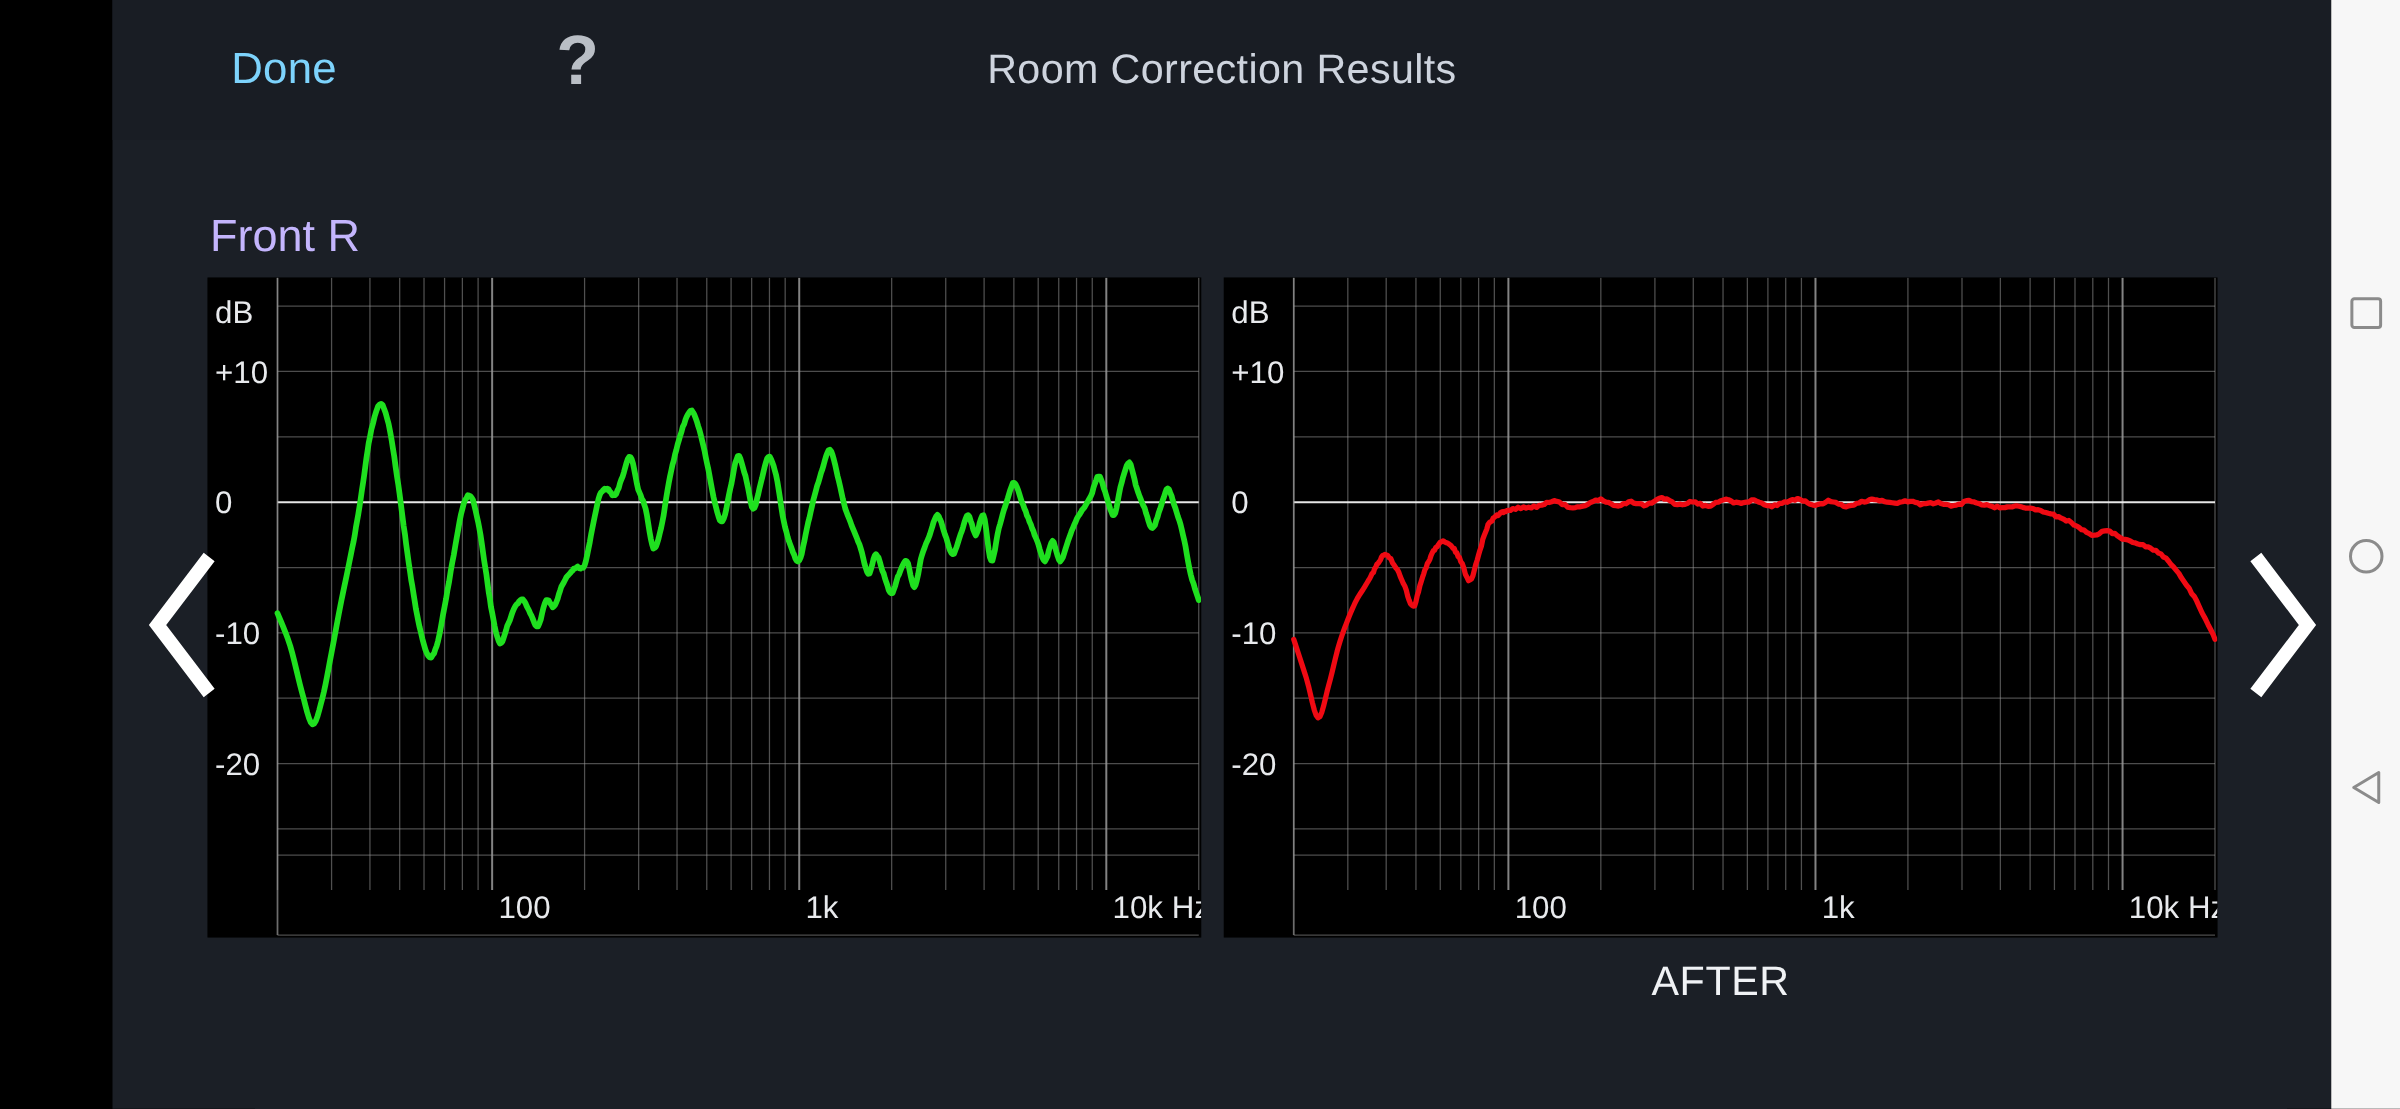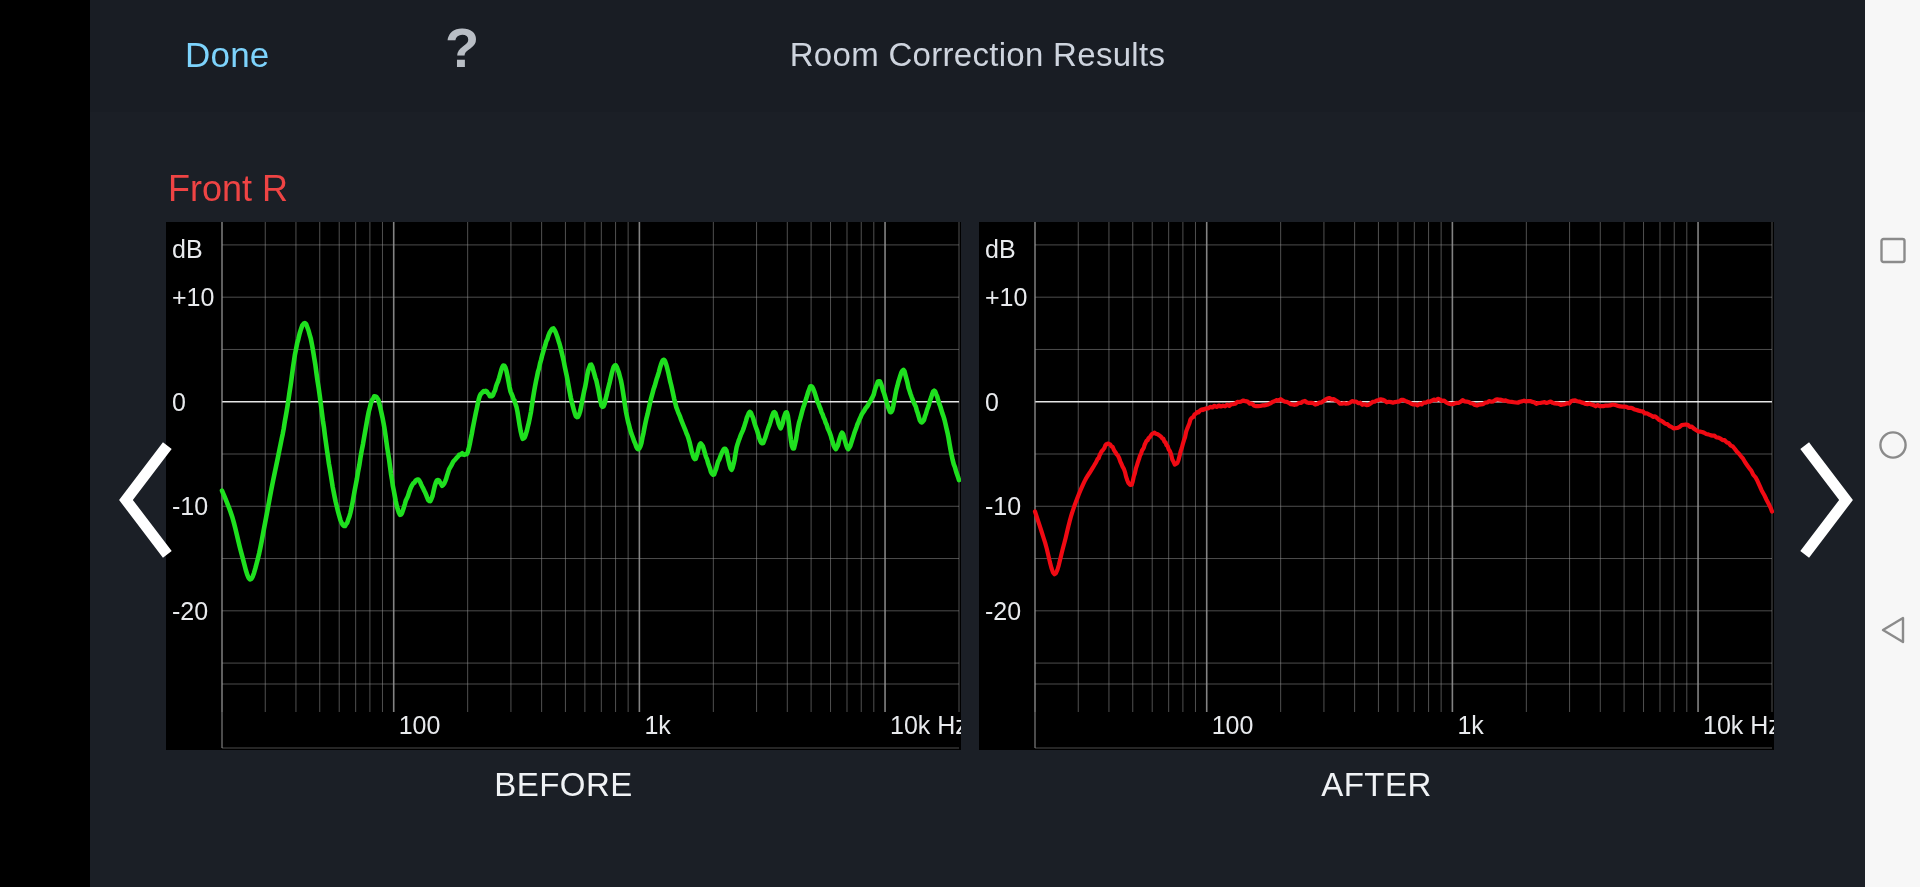--- a/index.html
+++ b/index.html
@@ -12,21 +12,21 @@
   
   .app{position:absolute;left:90px;top:0;width:1775px;height:887px;background:#1b1f26;}
 
   
   .header{position:absolute;left:0;top:0;width:1775px;height:112px;background:#191d24;}
   .done-btn{position:absolute;left:83px;top:35px;font-size:35px;color:#7dd3fc;letter-spacing:.2px;cursor:pointer;margin-left:12px;}
   .help-btn{position:absolute;left:355px;top:20px;font-size:56px;font-weight:bold;color:#b9bec5;cursor:pointer;line-height:1;}
   .title{position:absolute;left:0;top:36px;width:1775px;text-align:center;font-size:33px;font-weight:normal;color:#ced4de;letter-spacing:.3px;}
 
   
-  .chan-label{position:absolute;left:78px;top:168px;font-size:36px;color:#ef4444;}
+  .chan-label{position:absolute;left:78px;top:168px;font-size:36px;color:#c4b5fd;}
 
   
   .charts{position:absolute;left:0;top:222px;width:1775px;height:420px;}
   .chart-wrap{position:absolute;top:0;}
   .chart-wrap.left{left:76px;width:795px;}
   .chart-wrap.right{left:889px;width:795px;}
   .plot{position:relative;width:795px;height:528px;background:#000;overflow:hidden;}
   .plot svg{display:block;}
   .chart-caption{width:795px;text-align:center;font-size:33px;color:#f0f2f5;margin-top:16px;letter-spacing:.5px;}
 
@@ -109,21 +109,20 @@
               <text x="6" y="188.72727272727272" fill="#e8eaed" font-size="25" font-family="&quot;Liberation Sans&quot;, sans-serif">0</text>
               <text x="6" y="293.27272727272725" fill="#e8eaed" font-size="25" font-family="&quot;Liberation Sans&quot;, sans-serif">-10</text>
               <text x="6" y="397.8181818181818" fill="#e8eaed" font-size="25" font-family="&quot;Liberation Sans&quot;, sans-serif">-20</text>
               <text x="6" y="36" fill="#e8eaed" font-size="25" font-family="&quot;Liberation Sans&quot;, sans-serif">dB</text>
               <text x="232.71363106521525" y="512" fill="#e8eaed" font-size="25" font-family="&quot;Liberation Sans&quot;, sans-serif">100</text>
               <text x="478.3802977318819" y="512" fill="#e8eaed" font-size="25" font-family="&quot;Liberation Sans&quot;, sans-serif">1k</text>
               <text x="724.0469643985487" y="512" fill="#e8eaed" font-size="25" font-family="&quot;Liberation Sans&quot;, sans-serif">10k Hz</text>
               <path d="M56.00,268.59L57.12,271.31L58.67,274.98L60.50,279.37L62.47,284.27L64.41,289.46L66.17,294.73L67.78,300.34L69.36,306.54L70.91,313.02L72.45,319.51L73.96,325.70L75.45,331.32L76.93,336.82L78.38,342.55L79.81,347.98L81.22,352.61L82.61,355.94L83.99,357.45L85.35,356.87L86.69,354.55L88.02,350.92L89.33,346.42L90.62,341.48L91.90,336.55L93.16,331.35L94.41,325.51L95.64,319.23L96.86,312.73L98.07,306.23L99.26,299.95L100.44,293.80L101.61,287.56L102.76,281.33L103.90,275.17L105.03,269.16L106.15,263.36L107.25,257.83L108.35,252.52L109.43,247.36L110.50,242.26L111.56,237.17L112.61,232.00L113.66,226.83L114.69,221.74L115.71,216.64L116.72,211.94L117.72,206.67L118.71,200.09L119.70,194.54L120.67,189.17L121.64,183.09L122.59,176.78L123.54,170.06L124.48,164.08L125.38,157.92L126.24,151.24L127.10,144.75L127.97,139.20L128.91,132.67L129.95,127.65L131.12,121.47L132.38,116.80L133.70,111.20L135.05,106.91L136.39,103.14L137.67,101.66L138.90,101.10L140.12,102.04L141.33,105.27L142.52,108.49L143.70,112.79L144.86,116.97L146.02,122.90L147.16,129.23L148.29,136.39L149.40,143.20L150.51,151.60L151.61,159.36L152.69,166.10L153.76,173.84L154.82,182.08L155.87,190.55L156.91,198.66L157.95,205.35L158.97,213.74L159.98,220.99L160.98,228.27L161.97,234.95L162.95,241.89L163.93,247.28L164.88,253.38L165.79,259.06L166.69,264.88L167.61,269.52L168.57,274.49L169.60,279.44L170.70,283.93L171.88,288.92L173.09,293.46L174.32,297.73L175.53,300.77L176.71,302.77L177.85,303.92L178.98,304.01L180.10,302.03L181.20,300.85L182.30,297.38L183.38,294.67L184.44,290.75L185.46,286.03L186.48,280.90L187.50,275.18L188.55,269.09L189.66,263.42L190.83,257.27L192.05,249.69L193.30,243.29L194.56,234.98L195.81,227.97L197.02,221.99L198.20,214.92L199.37,208.25L200.52,201.76L201.66,195.18L202.79,189.49L203.91,185.24L205.01,180.89L206.11,177.90L207.19,176.59L208.26,174.23L209.32,174.50L210.37,174.87L211.42,176.31L212.45,178.18L213.47,182.26L214.48,186.50L215.48,191.07L216.47,195.43L217.46,200.57L218.43,205.99L219.40,212.62L220.35,219.49L221.30,226.25L222.24,232.07L223.16,237.84L224.06,244.98L224.95,251.53L225.85,256.78L226.76,263.46L227.71,268.10L228.71,273.46L229.74,279.00L230.80,284.02L231.86,287.58L232.91,290.77L233.93,292.79L234.92,292.48L235.89,291.23L236.85,288.57L237.82,285.52L238.80,282.33L239.80,278.58L240.85,276.56L241.93,274.08L243.02,270.62L244.12,267.41L245.21,264.86L246.27,262.95L247.31,261.36L248.35,260.78L249.37,258.99L250.38,258.05L251.38,257.54L252.37,257.59L253.35,258.77L254.30,260.33L255.25,262.67L256.19,264.53L257.16,266.29L258.14,268.67L259.15,270.51L260.17,272.91L261.20,275.62L262.25,278.14L263.31,279.07L264.37,279.17L265.46,276.78L266.56,273.87L267.67,268.68L268.79,264.03L269.89,260.49L270.97,258.17L272.04,258.06L273.09,258.56L274.13,260.65L275.16,261.99L276.18,263.77L277.19,262.95L278.19,261.68L279.16,259.43L280.13,256.95L281.10,253.40L282.07,250.58L283.06,247.40L284.08,245.63L285.11,243.82L286.15,241.82L287.19,239.71L288.22,238.55L289.23,237.49L290.22,236.47L291.17,235.19L292.12,234.44L293.08,232.81L294.05,232.82L295.07,232.08L296.13,231.28L297.22,232.51L298.34,232.85L299.47,232.02L300.58,232.21L301.67,230.38L302.73,226.74L303.78,221.99L304.82,216.67L305.85,211.65L306.87,205.69L307.88,200.60L308.88,195.58L309.86,190.78L310.83,186.37L311.80,181.50L312.77,177.21L313.76,174.02L314.75,171.96L315.75,171.18L316.75,169.88L317.76,169.00L318.77,169.70L319.78,168.94L320.79,169.32L321.81,171.24L322.83,172.11L323.85,174.21L324.87,174.19L325.90,174.16L326.93,173.10L327.96,170.39L328.99,168.51L330.02,164.52L331.06,161.59L332.09,159.23L333.13,155.88L334.17,152.02L335.21,148.28L336.25,145.18L337.28,143.52L338.32,143.67L339.37,145.44L340.42,148.92L341.47,154.04L342.51,159.51L343.55,165.16L344.57,169.62L345.57,172.01L346.55,174.27L347.52,177.30L348.49,178.54L349.47,181.95L350.47,184.90L351.49,189.90L352.52,196.41L353.57,203.08L354.61,208.88L355.66,213.49L356.70,216.84L357.73,216.24L358.77,215.27L359.80,212.38L360.83,208.90L361.86,204.50L362.89,200.37L363.91,195.36L364.94,190.12L365.96,183.00L366.98,176.34L368.00,170.24L369.02,164.37L370.03,159.12L371.04,154.40L372.04,149.59L373.05,146.34L374.06,141.39L375.08,137.88L376.12,133.53L377.16,130.11L378.20,126.46L379.25,123.31L380.29,119.27L381.33,117.37L382.36,113.85L383.39,111.22L384.42,109.36L385.44,107.74L386.46,106.64L387.47,106.39L388.48,107.97L389.49,109.77L390.49,112.48L391.49,115.26L392.49,118.72L393.50,121.71L394.52,125.62L395.54,129.90L396.56,134.12L397.59,138.37L398.61,143.83L399.64,148.78L400.67,153.40L401.71,159.03L402.75,164.72L403.79,170.36L404.82,175.73L405.85,180.10L406.86,184.06L407.87,188.00L408.87,191.39L409.87,194.26L410.88,195.09L411.90,195.06L412.93,192.98L413.98,189.86L415.03,185.40L416.08,179.31L417.13,174.08L418.17,169.05L419.19,164.82L420.21,159.19L421.22,153.20L422.23,148.23L423.24,145.60L424.25,142.82L425.27,142.68L426.28,144.74L427.29,148.26L428.30,151.80L429.31,155.65L430.33,158.58L431.36,163.39L432.39,168.08L433.43,173.68L434.47,179.27L435.51,183.61L436.54,184.94L437.57,184.27L438.59,181.93L439.62,177.05L440.64,173.19L441.67,168.35L442.69,164.25L443.70,160.26L444.72,155.79L445.73,151.43L446.74,147.93L447.75,144.69L448.77,143.55L449.79,143.27L450.81,145.19L451.83,147.81L452.86,150.63L453.88,154.49L454.91,158.27L455.93,163.42L456.96,169.81L457.98,176.30L459.01,183.46L460.04,190.15L461.07,195.15L462.09,199.89L463.12,203.50L464.15,207.70L465.18,211.07L466.21,213.78L467.23,216.50L468.26,219.61L469.28,221.70L470.31,224.89L471.33,226.63L472.36,227.20L473.38,226.34L474.40,224.19L475.42,221.07L476.44,215.54L477.46,211.17L478.47,205.79L479.50,200.82L480.52,196.04L481.55,192.18L482.57,187.40L483.60,182.87L484.63,178.17L485.66,174.47L486.69,170.58L487.73,166.67L488.76,163.87L489.79,160.14L490.82,156.44L491.85,153.61L492.87,150.12L493.89,146.20L494.90,142.87L495.92,140.14L496.93,138.13L497.95,137.82L498.98,139.06L500.01,141.84L501.04,145.49L502.07,149.57L503.10,154.21L504.13,159.10L505.15,163.03L506.18,167.52L507.20,172.33L508.22,177.01L509.25,181.07L510.27,185.10L511.28,187.80L512.30,190.54L513.31,192.93L514.32,195.47L515.34,198.47L516.36,200.92L517.38,203.31L518.41,205.83L519.43,208.30L520.46,211.22L521.49,213.39L522.52,216.60L523.55,220.07L524.57,224.49L525.60,229.08L526.62,232.35L527.65,235.52L528.67,237.08L529.69,236.77L530.71,233.58L531.72,230.03L532.74,225.41L533.76,222.55L534.78,221.37L535.81,222.79L536.84,224.08L537.87,227.44L538.90,231.12L539.93,234.74L540.96,236.88L541.98,240.70L543.00,243.71L544.02,246.54L545.03,250.10L546.05,251.76L547.07,252.61L548.09,252.46L549.11,249.53L550.13,246.83L551.15,242.95L552.17,239.44L553.20,237.67L554.23,234.87L555.26,232.23L556.29,230.08L557.32,228.01L558.35,226.70L559.38,227.01L560.40,228.60L561.42,233.16L562.43,238.23L563.45,242.58L564.47,246.24L565.49,247.78L566.51,245.91L567.54,241.96L568.57,237.38L569.60,231.24L570.62,225.39L571.65,221.84L572.68,218.67L573.70,216.09L574.73,213.14L575.75,210.87L576.78,208.59L577.80,205.92L578.82,202.61L579.84,199.32L580.86,195.68L581.88,193.33L582.90,191.05L583.92,189.89L584.94,190.93L585.96,193.42L586.99,195.63L588.01,199.26L589.03,202.76L590.06,205.88L591.08,208.45L592.11,212.19L593.13,215.73L594.15,218.60L595.18,220.57L596.20,221.29L597.23,221.04L598.26,218.19L599.29,215.62L600.31,212.27L601.34,208.90L602.37,205.63L603.39,203.07L604.41,199.82L605.43,196.14L606.45,193.07L607.47,190.62L608.49,190.15L609.51,191.35L610.54,194.76L611.56,197.49L612.58,201.69L613.60,204.16L614.63,206.36L615.65,204.04L616.68,201.21L617.70,196.30L618.73,193.09L619.75,190.57L620.78,190.24L621.80,193.64L622.83,200.67L623.85,209.10L624.87,217.53L625.90,223.82L626.92,226.38L627.95,226.49L628.97,222.25L629.99,217.81L631.02,211.23L632.04,205.48L633.07,200.58L634.09,197.17L635.12,193.39L636.14,189.38L637.17,185.83L638.19,183.00L639.22,179.64L640.24,176.54L641.26,173.11L642.28,169.77L643.31,167.02L644.33,164.30L645.35,164.28L646.37,165.26L647.40,167.38L648.42,169.81L649.44,173.15L650.47,176.49L651.49,179.75L652.51,181.86L653.54,184.79L654.56,187.04L655.58,190.51L656.60,192.37L657.62,195.44L658.65,197.58L659.67,200.70L660.70,202.81L661.73,206.25L662.75,208.41L663.78,210.92L664.80,213.78L665.83,217.64L666.85,220.80L667.88,223.99L668.90,226.00L669.92,227.11L670.94,225.26L671.96,223.20L672.98,218.69L674.01,215.39L675.03,212.39L676.05,210.71L677.07,211.93L678.09,215.53L679.12,219.42L680.14,222.89L681.17,225.77L682.19,227.11L683.21,225.68L684.24,224.06L685.27,220.84L686.29,217.51L687.32,214.38L688.34,211.06L689.36,208.28L690.39,205.46L691.41,202.37L692.43,200.28L693.45,197.56L694.48,195.50L695.50,192.94L696.52,191.12L697.55,189.69L698.57,188.06L699.60,186.11L700.62,185.07L701.65,183.76L702.67,181.84L703.70,180.02L704.72,178.32L705.75,176.48L706.77,174.65L707.79,172.27L708.82,168.04L709.84,165.09L710.86,162.39L711.89,159.42L712.91,159.25L713.93,159.30L714.96,161.81L715.98,164.68L717.00,168.52L718.02,171.15L719.05,174.68L720.07,178.09L721.10,181.55L722.12,185.08L723.15,187.55L724.17,190.11L725.19,190.10L726.22,188.38L727.24,184.28L728.26,178.65L729.28,173.04L730.31,167.84L731.33,164.24L732.35,160.01L733.38,156.76L734.40,153.47L735.42,150.43L736.45,148.72L737.47,147.93L738.50,149.42L739.52,153.31L740.54,157.11L741.56,161.16L742.59,166.05L743.61,169.01L744.64,172.24L745.66,175.10L746.68,177.55L747.71,180.29L748.73,182.58L749.75,184.51L750.78,188.45L751.80,191.32L752.82,194.93L753.85,198.20L754.87,199.88L755.89,200.43L756.92,199.39L757.94,198.12L758.96,194.32L759.99,191.76L761.01,188.00L762.04,185.26L763.06,182.17L764.08,178.37L765.11,175.69L766.13,172.40L767.16,169.57L768.18,168.72L769.20,169.60L770.23,172.31L771.25,174.64L772.27,178.53L773.30,181.95L774.32,184.51L775.35,188.02L776.37,191.42L777.39,194.15L778.42,197.53L779.44,201.76L780.46,206.32L781.49,210.62L782.50,215.54L783.52,221.76L784.54,227.67L785.56,232.89L786.60,237.69L787.73,242.05L788.95,245.22L790.18,249.74L791.33,253.06L792.30,255.87L793.00,258.14" fill="none" stroke="#1fe01f" stroke-width="4.6" stroke-linejoin="round" stroke-linecap="round"></path>
             </svg>
         </div>
-        <div class="chart-caption">BEFORE</div>
       </div>
 
       <div class="chart-wrap right">
         <div class="plot">
           <svg id="svg-after" width="795" height="528" viewBox="0 0 795 528">
               <rect x="0" y="0" width="795" height="528" fill="#000000"></rect>
               <line x1="56" y1="0" x2="56" y2="490" stroke="#9a9a9a" stroke-width="1" stroke-opacity="0.52"></line>
               <line x1="99.25975264134567" y1="0" x2="99.25975264134567" y2="490" stroke="#9a9a9a" stroke-width="1" stroke-opacity="0.52"></line>
               <line x1="129.9530356014514" y1="0" x2="129.9530356014514" y2="490" stroke="#9a9a9a" stroke-width="1" stroke-opacity="0.52"></line>
               <line x1="153.76059546376388" y1="0" x2="153.76059546376388" y2="490" stroke="#9a9a9a" stroke-width="1" stroke-opacity="0.52"></line>

